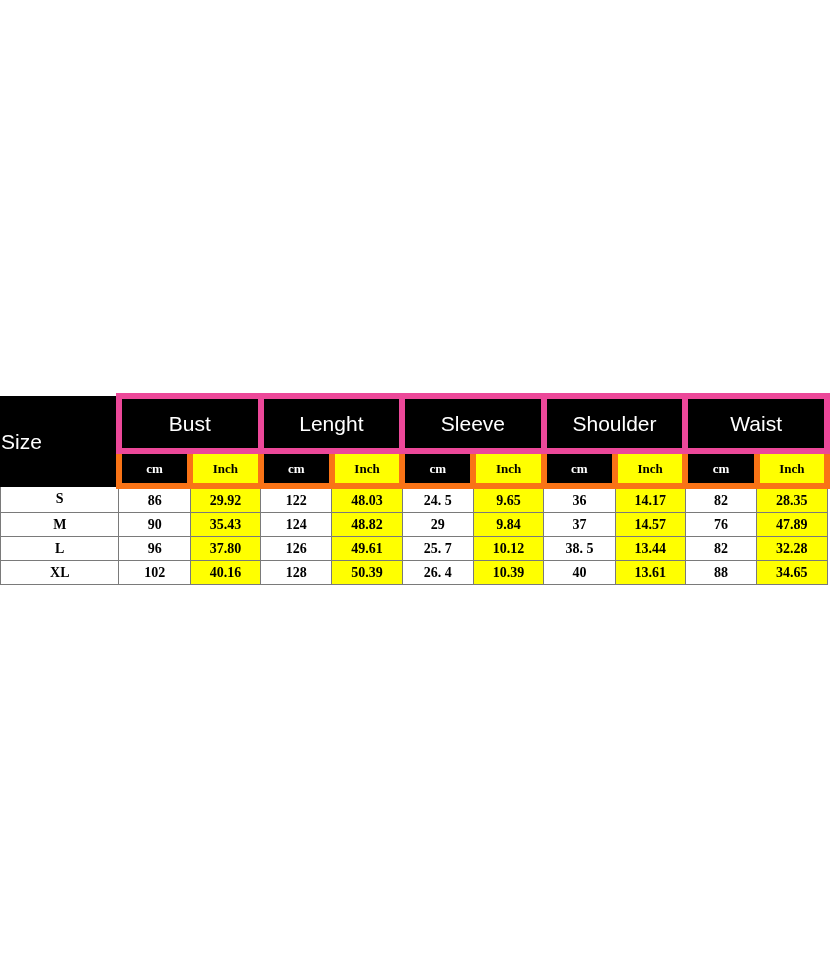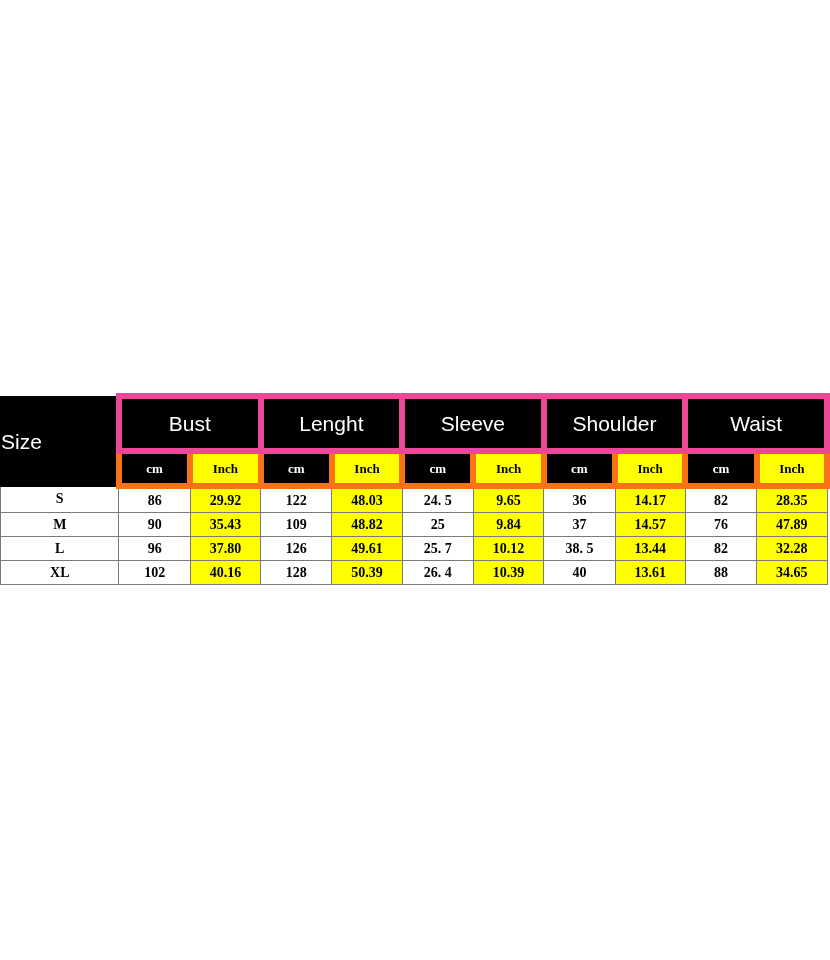--- a/index.html
+++ b/index.html
@@ -158,23 +158,23 @@
         <td class="c-inch">9.65</td>
         <td>36</td>
         <td class="c-inch">14.17</td>
         <td>82</td>
         <td class="c-inch">28.35</td>
       </tr>
       <tr>
         <td class="c-size">M</td>
         <td>90</td>
         <td class="c-inch">35.43</td>
-        <td>109</td>
+        <td>124</td>
         <td class="c-inch">48.82</td>
-        <td>25</td>
+        <td>29</td>
         <td class="c-inch">9.84</td>
         <td>37</td>
         <td class="c-inch">14.57</td>
         <td>76</td>
         <td class="c-inch">47.89</td>
       </tr>
       <tr>
         <td class="c-size">L</td>
         <td>96</td>
         <td class="c-inch">37.80</td>

